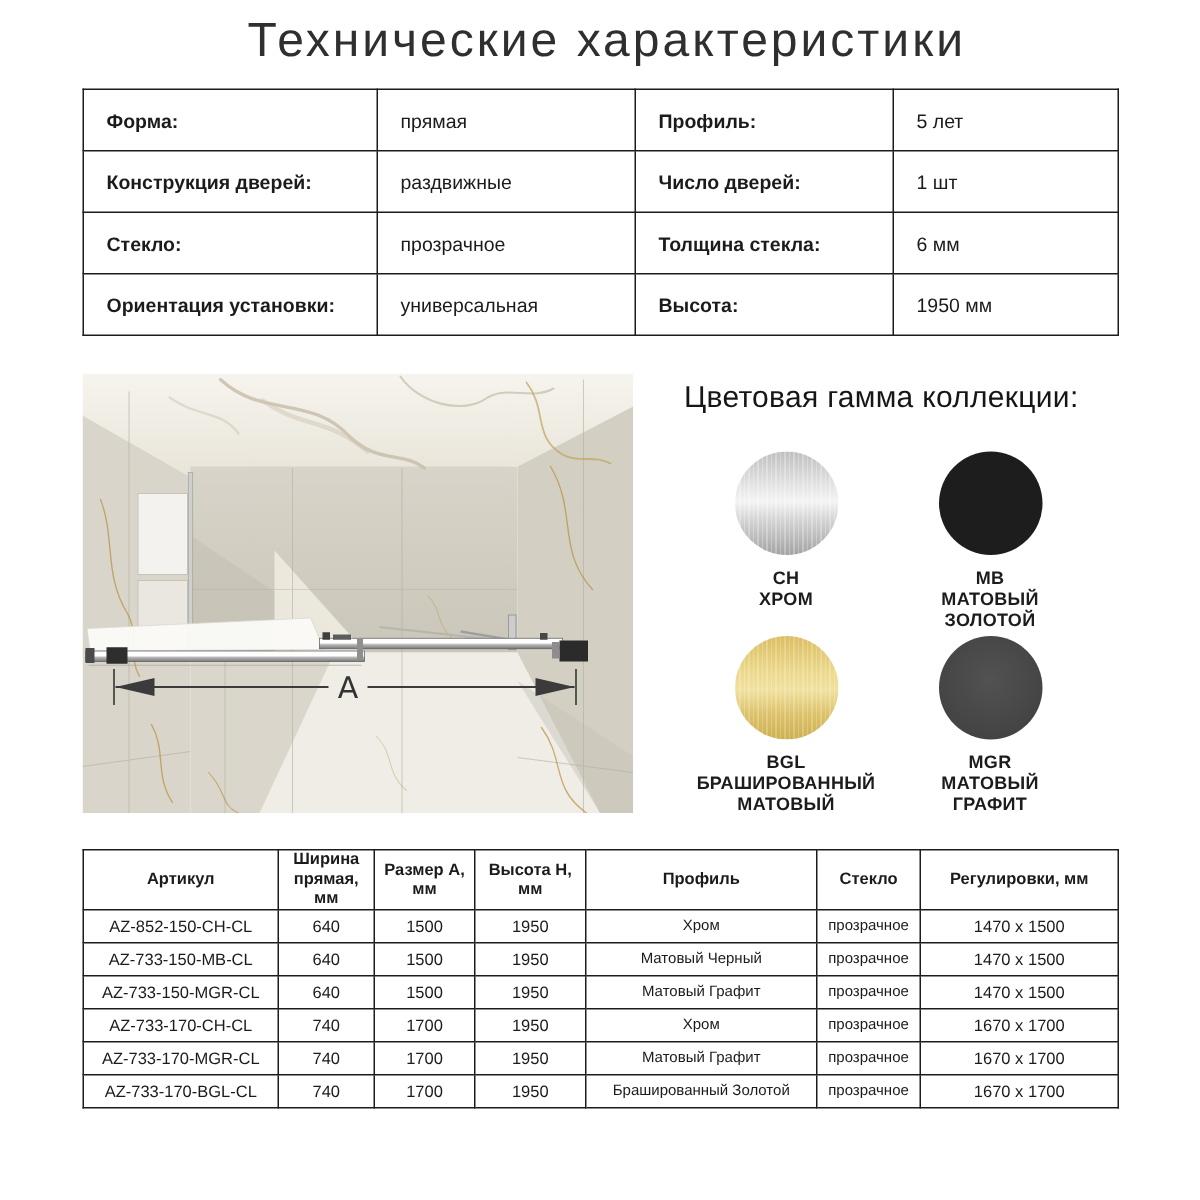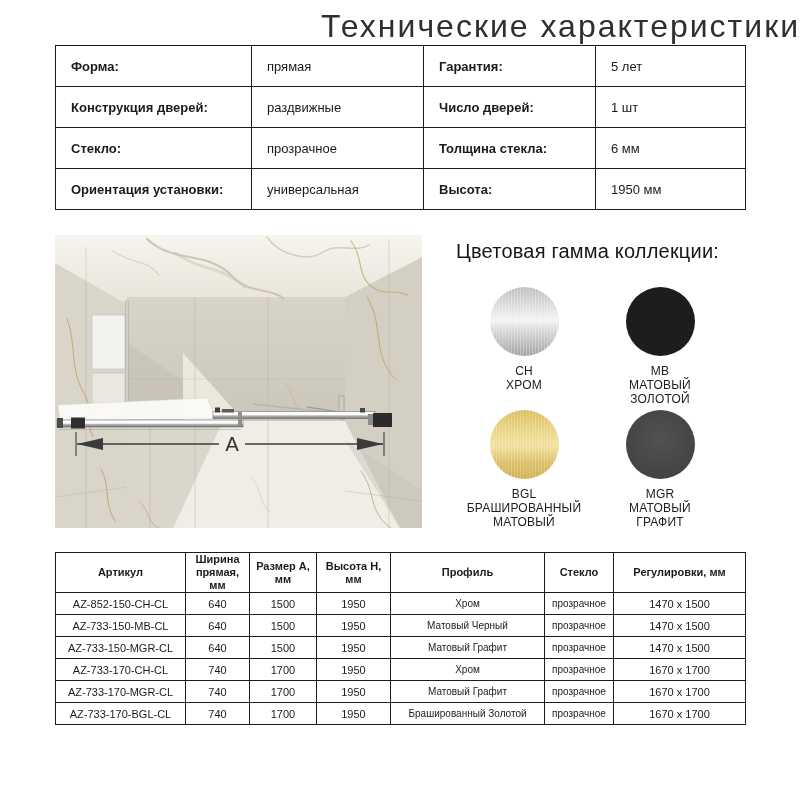--- a/index.html
+++ b/index.html
@@ -1,29 +1,29 @@
 <!DOCTYPE html>
 <html><head>
 <meta charset="utf-8">
 <style>
   html,body{margin:0;padding:0;}
   body{width:800px;height:800px;background:#ffffff;font-family:"Liberation Sans",sans-serif;color:#1b1b1b;overflow:hidden;}
-  .title{margin:8px 0 0;text-align:right;padding-left:165px;font-size:32px;font-weight:500;letter-spacing:2px;color:#2f2f2f;}
+  .title{margin:8px 0 0;text-align:left;padding-left:165px;font-size:32px;font-weight:500;letter-spacing:2px;color:#2f2f2f;}
   .content{width:690px;margin:0 auto;}
   
-  .spec-table{border-collapse:collapse;table-layout:fixed;width:690px;border-radius:20px;}
+  .spec-table{border-collapse:collapse;table-layout:fixed;width:690px;margin-top:14px;border-radius:20px;}
   .spec-table td{border:1px solid #1c1c1c;height:40px;padding:0 4px 0 15px;font-size:13px;vertical-align:middle;overflow:hidden;}
   .spec-table td.lbl{font-weight:700;}
   
   .middle{display:flex;margin-top:25px;align-items:flex-start;}
   .scene{width:367px;height:293px;flex:0 0 367px;display:block;}
   svg text{font-family:"DejaVu Sans","Liberation Sans",sans-serif;}
   .colors{margin-left:34px;width:272px;}
   .colors h2{font-size:20px;font-weight:400;margin:5px 0 0;letter-spacing:.2px;color:#161616;}
-  .sw-grid{display:grid;grid-template-columns:1fr 1fr;margin-top:24px;row-gap:4px;}
+  .sw-grid{display:grid;grid-template-columns:1fr 1fr;margin-top:24px;row-gap:4px;font-weight:bold;}
   .swatch{text-align:center;font-size:12px;line-height:14px;letter-spacing:.2px;color:#1c1c1c;}
   .circle{width:69px;height:69px;border-radius:50%;margin:0 auto 8px;}
   .sw-ch{background:
     repeating-linear-gradient(90deg,rgba(255,255,255,.28) 0 1px,rgba(255,255,255,0) 1px 3px),
     linear-gradient(180deg,#bfbfbf 0%,#dedede 28%,#f4f4f4 48%,#d4d4d4 66%,#a3a3a3 100%);}
   .sw-mb{background:#1d1d1d;}
   .sw-bgl{background:
     repeating-linear-gradient(90deg,rgba(255,255,255,.22) 0 1px,rgba(255,255,255,0) 1px 3px),
     linear-gradient(180deg,#dcbe62 0%,#ecd98d 35%,#f0e19e 52%,#dcc169 76%,#cfb052 100%);}
   .sw-mgr{background:radial-gradient(circle at 50% 42%,#525252,#414141 85%);}
@@ -46,21 +46,21 @@
     <colgroup>
         <col style="width:196px">
         <col style="width:172px">
         <col style="width:172px">
         <col style="width:150px">
       </colgroup>
     <tbody>
       <tr>
         <td class="lbl">Форма:</td>
         <td class="val">прямая</td>
-        <td class="lbl">Гарантия:</td>
+        <td class="lbl">Профиль:</td>
         <td class="val">5 лет</td>
       </tr>
       <tr>
         <td class="lbl">Конструкция дверей:</td>
         <td class="val">раздвижные</td>
         <td class="lbl">Число дверей:</td>
         <td class="val">1 шт</td>
       </tr>
       <tr>
         <td class="lbl">Стекло:</td>

